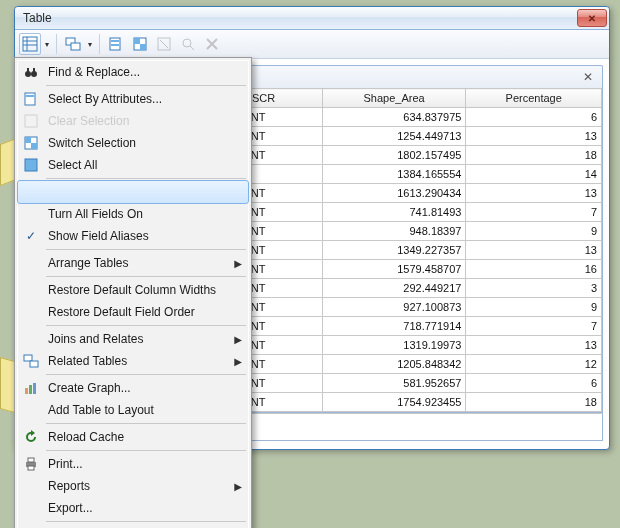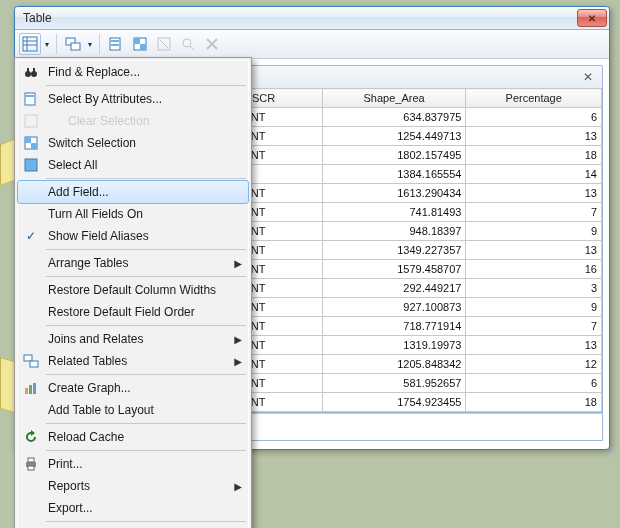--- a/index.html
+++ b/index.html
@@ -15,21 +15,21 @@
   .titlebar{height:22px;background:linear-gradient(#fbfdff,#e6eef8 45%,#d5e3f3 46%,#e9f1fb);border-bottom:1px solid #8fb3d9;display:flex;align-items:center;padding:0 2px 0 8px;font-size:12px;color:#2a2a2a;border-radius:4px 4px 0 0;gap:19px;}
   .title-text{flex:1;}
   .closebtn{width:28px;height:16px;background:linear-gradient(#f7c7c0,#e58a80 45%,#d9675a 46%,#e58a80);border:1px solid #b04c40;border-radius:3px;display:flex;align-items:center;justify-content:center;color:#6b1f16;font-size:10px;font-weight:bold;}
   .closebtn:before{content:"✕";}
   .toolbar{height:28px;background:linear-gradient(#fafcfe,#e9eef5);border-bottom:1px solid #c5d2e3;display:flex;align-items:center;padding:0 4px;gap:2px;}
   .tb-btn{width:20px;height:20px;border:1px solid transparent;border-radius:2px;display:flex;align-items:center;justify-content:center;font-size:12px;position:relative;}
   .tb-btn.active{border-color:#a9c3e0;background:linear-gradient(#fefefe,#eaf1fa);}
   .tb-drop{width:8px;font-size:8px;color:#333;display:flex;align-items:center;justify-content:center;}
   .tb-sep{width:1px;height:20px;background:#c5d2e3;margin:0 3px;}
   .tb-btn svg{width:16px;height:16px;}
-  .disabled{opacity:.45;gap:20px;}
+  .disabled{opacity:.45;}
   .content{padding:6px 6px 8px 6px;}
   .tab-strip{height:22px;background:linear-gradient(#f5f8fc,#e8eef6);border:1px solid #9bb7d7;border-bottom:none;display:flex;align-items:center;padding:0 6px;border-radius:2px 2px 0 0;}
   .tab-strip .tab-title{flex:1;font-weight:normal;color:#1c1c1c;}
   .tab-close{width:16px;height:16px;color:#555;display:flex;align-items:center;justify-content:center;font-size:12px;}
   .tab-close:before{content:"✕";}
   .grid-wrap{border:1px solid #9bb7d7;border-top:none;}
   table.grid{border-collapse:collapse;width:100%;table-layout:fixed;}
   table.grid th,table.grid td{border:1px solid #c8c8c8;padding:1px 4px;font-size:11px;height:16px;line-height:16px;white-space:nowrap;overflow:hidden;}
   table.grid th{background:linear-gradient(#fdfdfd,#ececec);font-weight:normal;text-align:center;color:#222;}
   table.grid td{background:#fff;color:#111;}
@@ -304,21 +304,20 @@
         <span class="mi-icon">
           <svg width="16" height="16" viewBox="0 0 16 16">
               <rect x="2" y="2" width="12" height="12" fill="#6fb2e8" stroke="#3a7ab8"></rect>
             </svg>
         </span>
         <span class="mi-label">Select All</span>
       </div>
       <div class="menu-sep"></div>
       <div class="menu-item highlight">
         <span class="mi-icon"></span>
-        <span class="mi-label">Add Field...</span>
       </div>
       <div class="menu-item">
         <span class="mi-icon"></span>
         <span class="mi-label">Turn All Fields On</span>
       </div>
       <div class="menu-item">
         <span class="mi-icon menu-check"></span>
         <span class="mi-label">Show Field Aliases</span>
       </div>
       <div class="menu-sep"></div>

